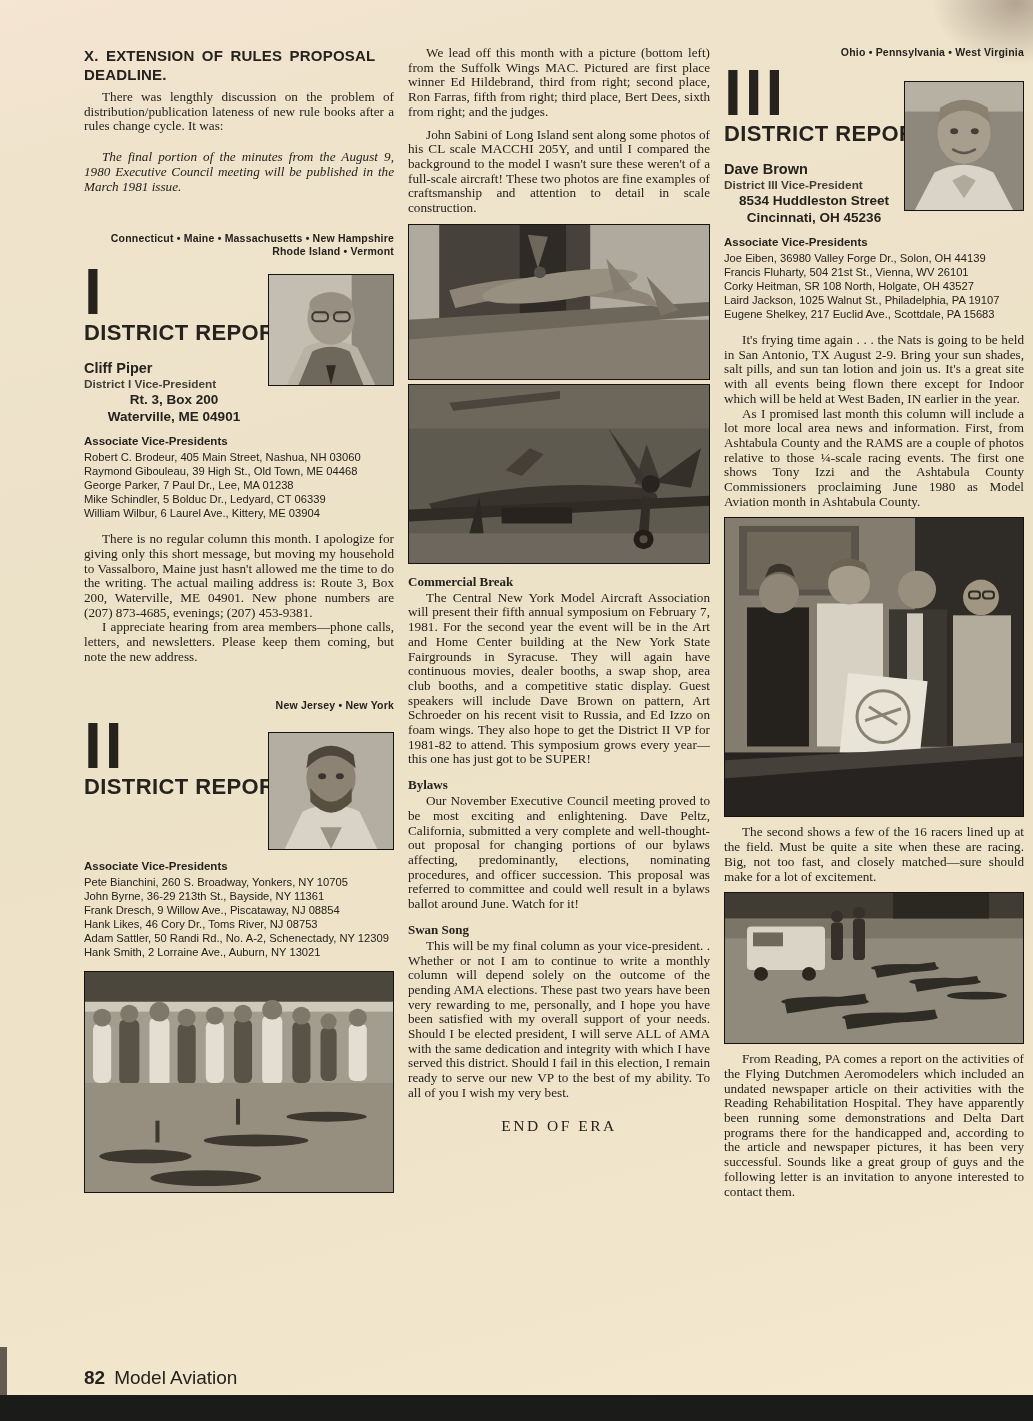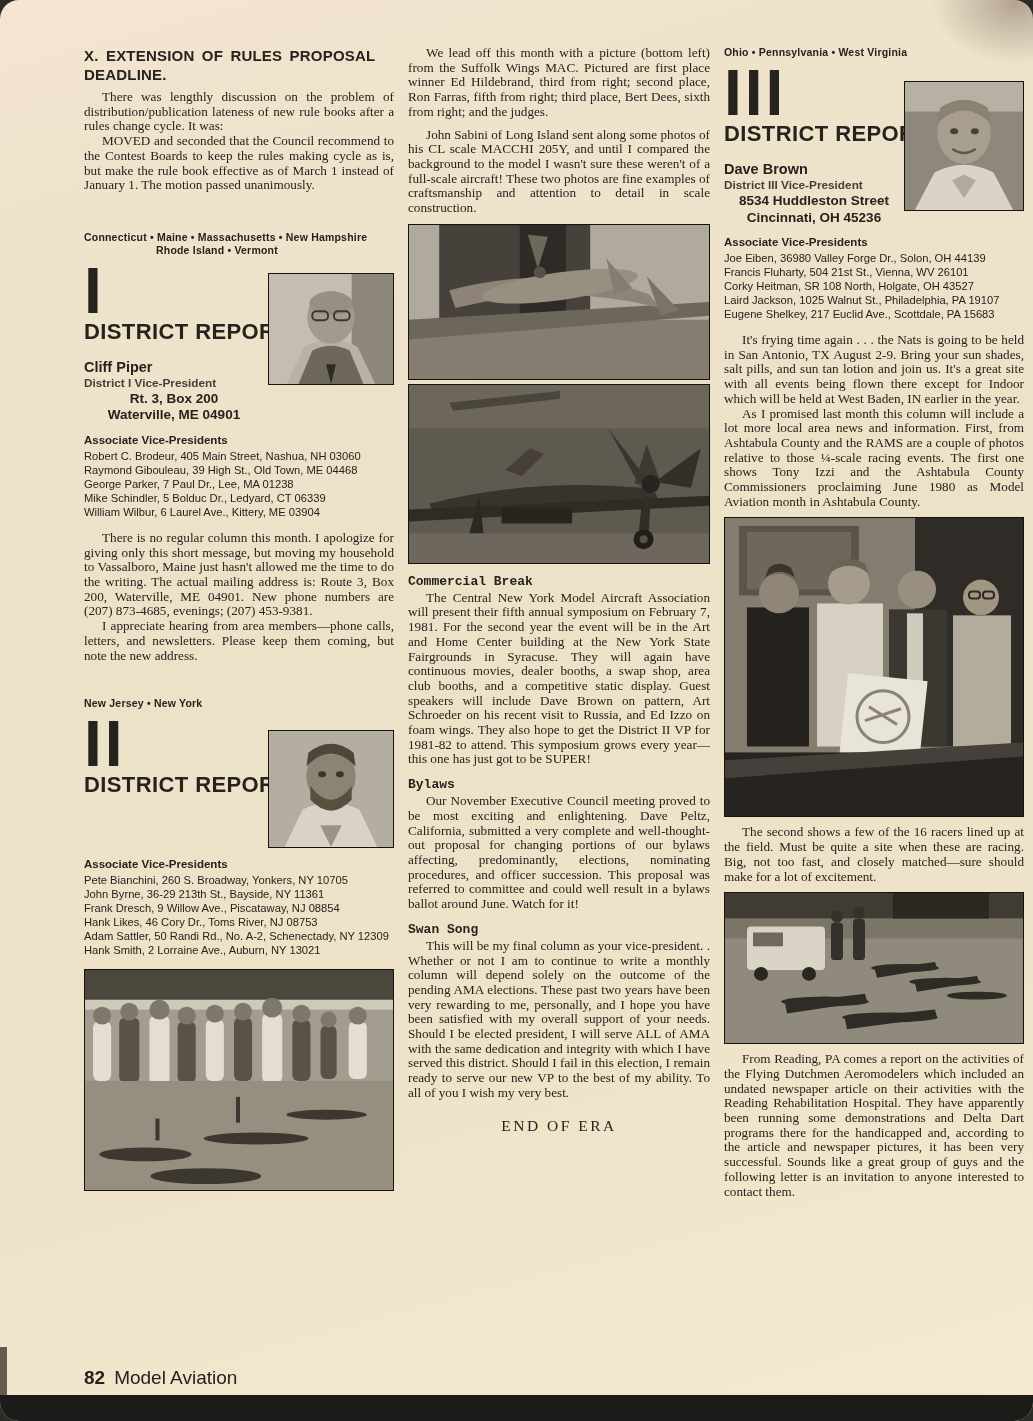--- a/index.html
+++ b/index.html
@@ -1,50 +1,49 @@
 <!DOCTYPE html>
 <html><head>
 <meta charset="utf-8">
 <style>
   html,body{margin:0;padding:0;background:#2b2a27;}
   .page{
     position:relative;width:1033px;height:1421px;overflow:hidden;
     background:linear-gradient(165deg,#f5e5d3 0%,#efe3cc 10%,#ece2c8 40%,#eee3c9 70%,#f5e9d0 100%);
     color:#26221d;
-    border-radius:19px;
   }
   .cols{display:flex;gap:14px;padding:46px 14px 0 84px;box-sizing:border-box;}
   .col-left{width:310px;flex:none;}
   .col-mid{width:302px;flex:none;}
   .col-right{width:300px;flex:none;}
 
   .h-section{font-family:"Liberation Sans",sans-serif;font-weight:bold;font-size:15px;line-height:19px;margin:0 0 6px;letter-spacing:.2px;word-spacing:3px;}
   .bc{font-family:"Liberation Serif",serif;font-size:13.2px;line-height:14.7px;text-align:justify;margin:0;}
   .indent{text-indent:18px;}
   .note{font-style:italic;margin-top:16px;}
 
   .district{position:relative;}
-  .states{font-family:"Liberation Sans",sans-serif;font-weight:bold;font-size:10.5px;line-height:13px;letter-spacing:.2px;}
+  .states{font-family:"Liberation Sans",sans-serif;font-weight:bold;font-size:10.5px;line-height:13px;letter-spacing:.2px;text-align:right;}
   .states-l2{margin-left:72px;}
   .d-header{position:relative;}
   .dh-left{width:180px;}
   .numeral{font-family:"Liberation Sans",sans-serif;font-weight:bold;font-size:64px;line-height:52px;letter-spacing:3px;margin-top:8px;}
   .report-title{font-family:"Liberation Sans",sans-serif;font-weight:bold;font-size:22px;line-height:25px;letter-spacing:.4px;margin-top:2px;white-space:nowrap;}
   .officer{margin-top:15px;font-family:"Liberation Sans",sans-serif;}
   .officer .name{font-weight:bold;font-size:14.5px;line-height:17px;}
   .officer .o-title{font-size:11.8px;line-height:15px;font-weight:bold;opacity:.85;}
   .officer .o-addr{font-size:13.5px;line-height:16.5px;font-weight:bold;text-align:center;}
   .portrait{position:absolute;right:0;border:1.5px solid #17140f;box-sizing:border-box;}
   .portrait svg{display:block;width:100%;height:100%;}
 
   .avp{margin-top:10px;font-family:"Liberation Sans",sans-serif;}
   .avp-head{font-weight:bold;font-size:11.5px;line-height:13px;margin-bottom:2px;}
   .avp-line{font-size:11.2px;line-height:14px;font-weight:normal;white-space:nowrap;overflow:hidden;}
 
-  .subhead{font-family:Liberation Mono, monospace;font-weight:bold;font-size:13px;line-height:15px;margin:10px 0 2px;}
+  .subhead{font-family:Liberation Serif, serif;font-weight:bold;font-size:13px;line-height:15px;margin:10px 0 2px;}
   .photo{border:1.5px solid #15130f;box-sizing:border-box;background:#a9a49a;}
   .photo svg{display:block;width:100%;height:100%;}
   .end-era{font-family:"Liberation Serif",serif;font-size:15.5px;letter-spacing:2.5px;text-align:center;margin-top:16px;}
 
   .footer{position:absolute;left:84px;bottom:32px;font-family:"Liberation Sans",sans-serif;font-size:19px;}
   .footer .num{font-weight:bold;margin-right:9px;}
   .bar-bottom{position:absolute;left:0;right:0;bottom:0;height:26px;background:#1b1b19;}
   .edge-left{position:absolute;left:0;bottom:26px;width:7px;height:48px;background:#4c423a;opacity:.85;}
   .smudge-tr{position:absolute;right:-28px;top:-30px;width:130px;height:95px;
     background:radial-gradient(ellipse at 65% 35%,rgba(80,62,52,.38),rgba(0,0,0,0) 70%);}
@@ -55,21 +54,21 @@
 <body>
 
 <div class="page">
   <div class="smudge-tr"></div>
 
   <div class="cols">
 
     <div class="col-left">
       <div class="h-section">X.   EXTENSION OF RULES PROPOSAL DEADLINE.</div>
       <p class="bc indent">There was lengthly discussion on the problem of distribution/publication lateness of new rule books after a rules change cycle. It was:</p>
-      <p class="bc indent">MOVED and seconded that the Council recommend to the Contest Boards to keep the rules making cycle as is, but make the rule book effective as of March 1 instead of January 1. The motion passed unanimously.</p>
+      <p class="bc indent note">The final portion of the minutes from the August 9, 1980 Executive Council meeting will be published in the March 1981 issue.</p>
 
       <div class="district mt38">
         <div class="states">Connecticut • Maine • Massachusetts • New Hampshire</div>
         <div class="states states-l2">Rhode Island • Vermont</div>
         <div class="d-header" style="min-height:120px;">
           <div class="dh-left">
             <div class="numeral">I</div>
             <div class="report-title">DISTRICT REPORT</div>
             <div class="officer">
               <div class="name">Cliff Piper</div>

